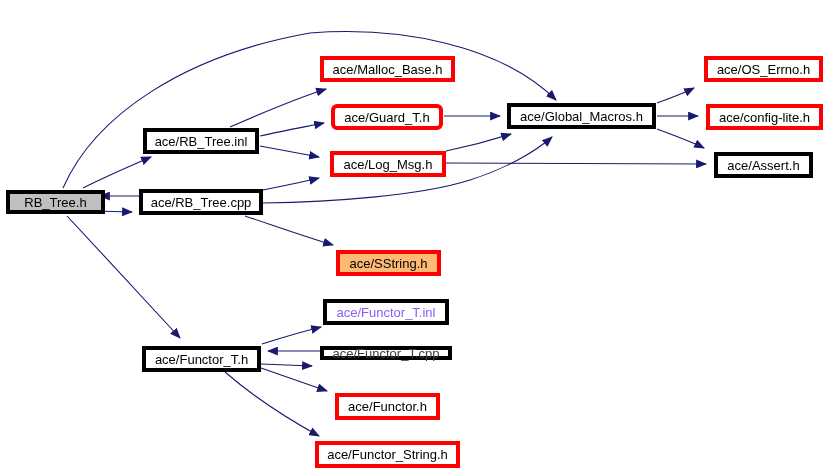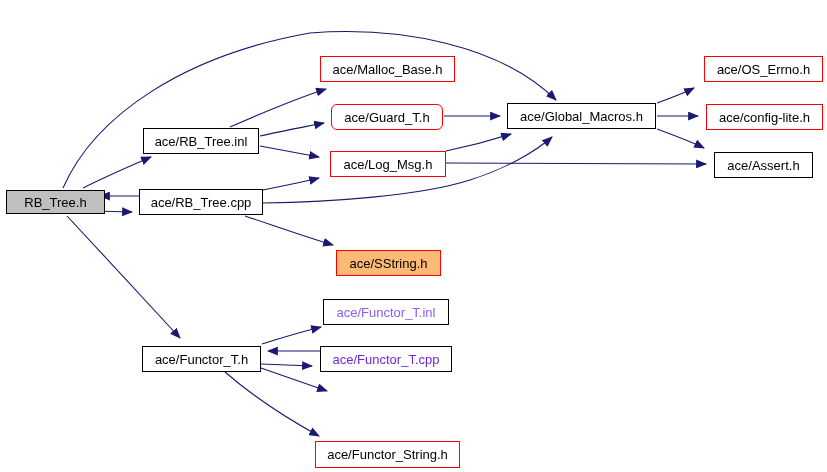--- a/index.html
+++ b/index.html
@@ -22,21 +22,21 @@
   .node {
     position: absolute;
     box-sizing: border-box;
     display: flex;
     align-items: center;
     justify-content: center;
     white-space: nowrap;
     font-size: 13px;
     line-height: 1;
     color: #000000;
-    border: 1px solid #7f1d1d;
+    border: 4px solid #7f1d1d;
     background: #ffffff;
     cursor: pointer;
   }
 </style>
 </head>
 <body>
 
 <div class="canvas" id="graph" style="background: rgb(255, 255, 255);">
   <svg class="edge-layer" id="edge-layer" width="827" height="472">
       <defs>
@@ -73,15 +73,16 @@
     <div class="node" style="left: 320px; top: 56px; width: 135px; height: 26px; border-color: rgb(255, 0, 0); background: rgb(255, 255, 255); color: rgb(0, 0, 0);">ace/Malloc_Base.h</div>
     <div class="node" style="left: 331px; top: 104px; width: 112px; height: 26px; border-color: rgb(255, 0, 0); background: rgb(255, 255, 255); color: rgb(0, 0, 0); border-radius: 6px;">ace/Guard_T.h</div>
     <div class="node" style="left: 507px; top: 103px; width: 149px; height: 26px; border-color: rgb(0, 0, 0); background: rgb(255, 255, 255); color: rgb(0, 0, 0);">ace/Global_Macros.h</div>
     <div class="node" style="left: 330px; top: 151px; width: 116px; height: 26px; border-color: rgb(255, 0, 0); background: rgb(255, 255, 255); color: rgb(0, 0, 0);">ace/Log_Msg.h</div>
     <div class="node" style="left: 704px; top: 56px; width: 119px; height: 26px; border-color: rgb(255, 0, 0); background: rgb(255, 255, 255); color: rgb(0, 0, 0);">ace/OS_Errno.h</div>
     <div class="node" style="left: 706px; top: 104px; width: 117px; height: 26px; border-color: rgb(255, 0, 0); background: rgb(255, 255, 255); color: rgb(0, 0, 0);">ace/config-lite.h</div>
     <div class="node" style="left: 714px; top: 152px; width: 99px; height: 26px; border-color: rgb(0, 0, 0); background: rgb(255, 255, 255); color: rgb(0, 0, 0);">ace/Assert.h</div>
     <div class="node" style="left: 336px; top: 250px; width: 105px; height: 26px; border-color: rgb(255, 0, 0); background: #fdba74; color: rgb(0, 0, 0);">ace/SString.h</div>
     <div class="node" style="left: 323px; top: 299px; width: 126px; height: 26px; border-color: rgb(0, 0, 0); background: rgb(255, 255, 255); color: #8b5cf6;">ace/Functor_T.inl</div>
     <div class="node" style="left: 142px; top: 346px; width: 119px; height: 26px; border-color: rgb(0, 0, 0); background: rgb(255, 255, 255); color: rgb(0, 0, 0);">ace/Functor_T.h</div>
-    <div class="node" style="left: 320px; top: 346px; width: 132px; height: 26px; border-color: rgb(0, 0, 0); background: rgb(255, 255, 255); color: #6d28d9;">ace/Functor_T.cpp</div>
+    <div class="node" style="left: 320px; top: 346px; width: 132px; height: 14px; border-color: rgb(0, 0, 0); background: rgb(255, 255, 255); color: #404040;">ace/Functor_T.cpp</div>
+    <div class="node" style="left: 335px; top: 393px; width: 105px; height: 27px; border-color: rgb(255, 0, 0); background: rgb(255, 255, 255); color: rgb(0, 0, 0);">ace/Functor.h</div>
     <div class="node" style="left: 315px; top: 441px; width: 145px; height: 27px; border-color: rgb(255, 0, 0); background: rgb(255, 255, 255); color: rgb(0, 0, 0);">ace/Functor_String.h</div>
   </div>
 
 </body></html>

